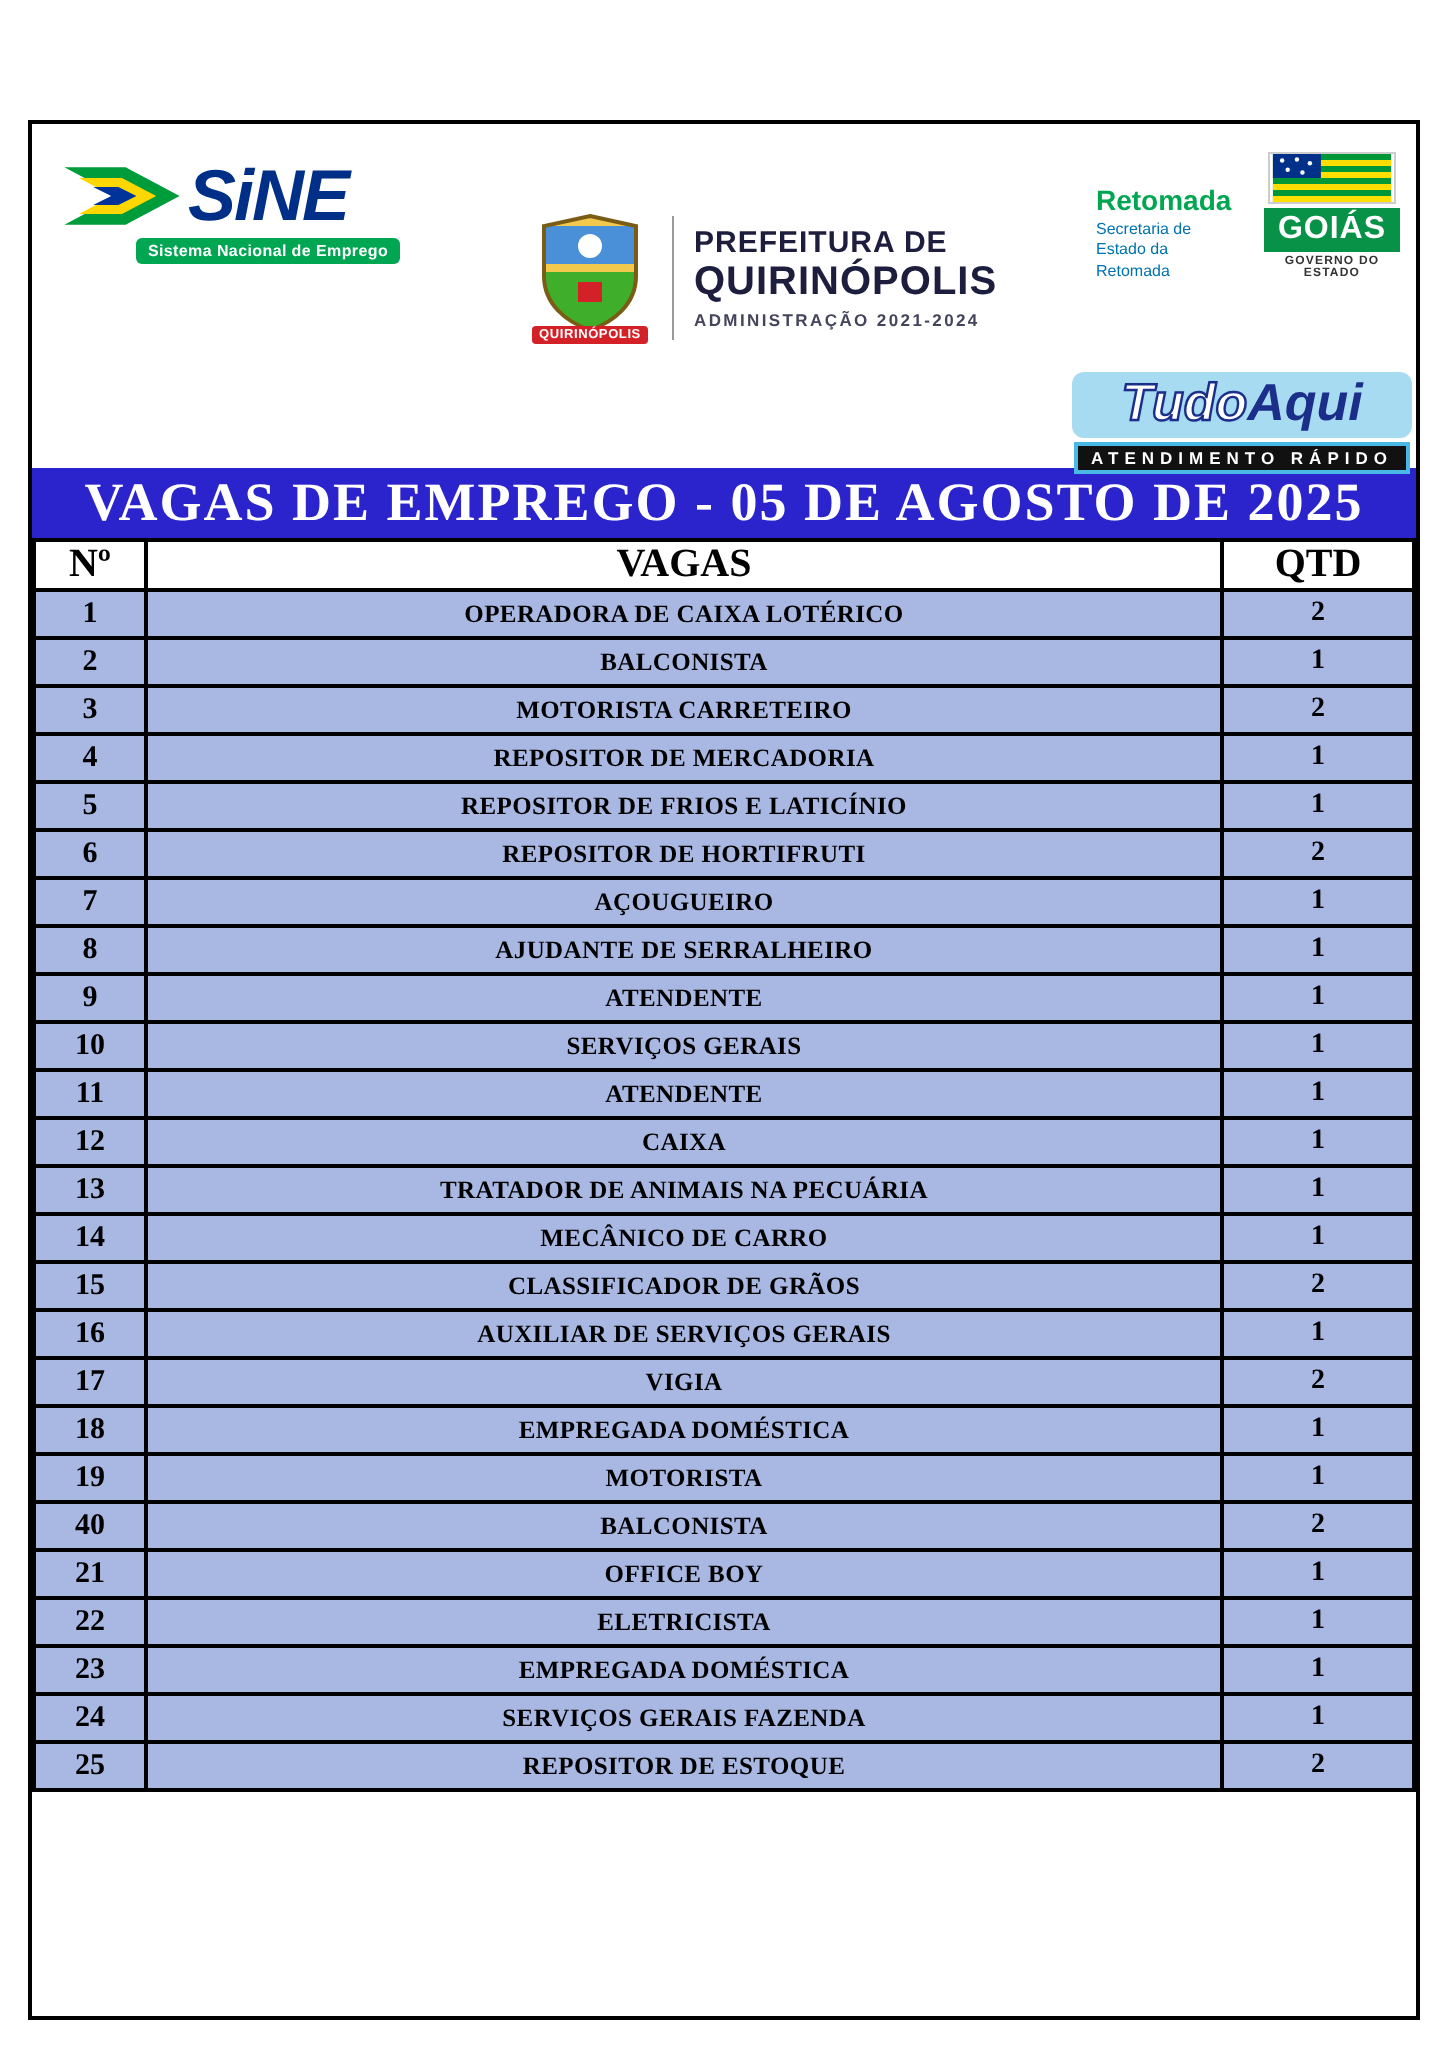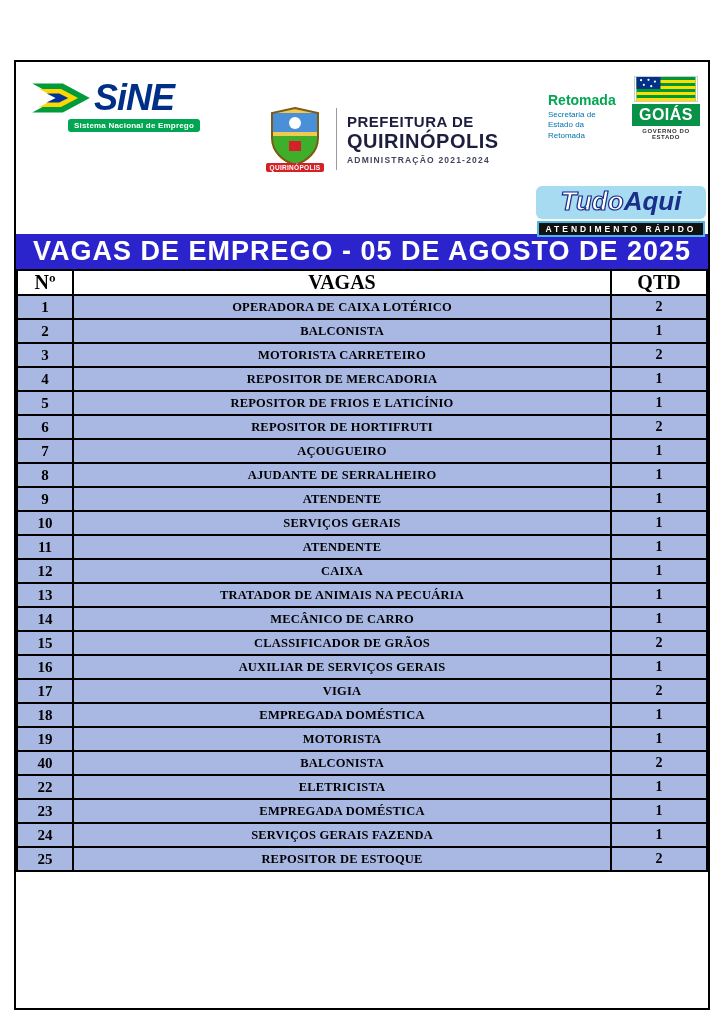--- a/index.html
+++ b/index.html
@@ -49,21 +49,21 @@
   .ta-box { background:#a7dbf2; border-radius:6px; text-align:center; padding:1px 8px 3px 8px;
             font-weight:800; font-style:italic; font-size:26px; line-height:1.1; }
   .ta-tudo { color:#ffffff; -webkit-text-stroke:1.2px #1b2f8a; text-shadow:0 0 1px #1b2f8a; }
   .ta-aqui { color:#1b2f8a; }
   .ta-sub { margin:2px auto 0 auto; width:168px; background:#111; color:#fff; font-size:8.5px; font-weight:bold;
             letter-spacing:3px; text-align:center; border:2px solid #49b8e5; padding:1px 0; }
 
   
   .banner {
     height:35px; background:#2b24cd; color:#fff; display:flex; align-items:center; justify-content:center;
-    font-family:Liberation Sans, sans-serif; font-weight:bold; font-size:27px; letter-spacing:1px;
+    font-family:Liberation Serif, serif; font-weight:bold; font-size:27px; letter-spacing:1px;
   }
 
   
   table.jobs { width:100%; border-collapse:collapse; table-layout:fixed; }
   table.jobs th, table.jobs td {
     border:2px solid #000; text-align:center; font-family:"Liberation Serif", serif; font-weight:bold; color:#000;
   }
   table.jobs th { background:#fff; font-size:20px; height:25px; }
   table.jobs td { background:#a9b8e3; height:24px; }
   .col-n { width:56px; }
@@ -286,20 +286,25 @@
     <td class="cell-v">MOTORISTA</td>
     <td class="cell-q">1</td>
   </tr>
 
   <tr>
     <td class="cell-n">40</td>
     <td class="cell-v">BALCONISTA</td>
     <td class="cell-q">2</td>
   </tr>
 
+  <tr>
+    <td class="cell-n">21</td>
+    <td class="cell-v">OFFICE BOY</td>
+    <td class="cell-q">1</td>
+  </tr>
 
   <tr>
     <td class="cell-n">22</td>
     <td class="cell-v">ELETRICISTA</td>
     <td class="cell-q">1</td>
   </tr>
 
   <tr>
     <td class="cell-n">23</td>
     <td class="cell-v">EMPREGADA DOMÉSTICA</td>

